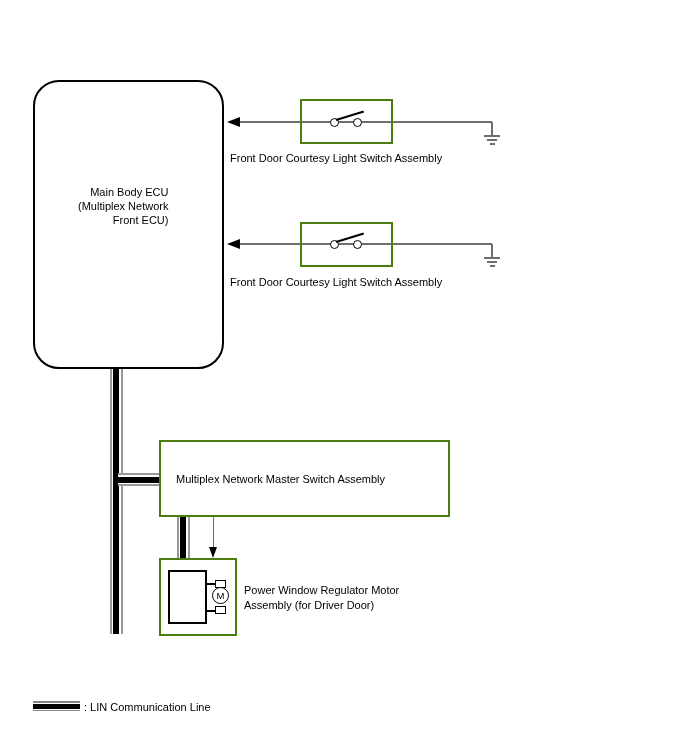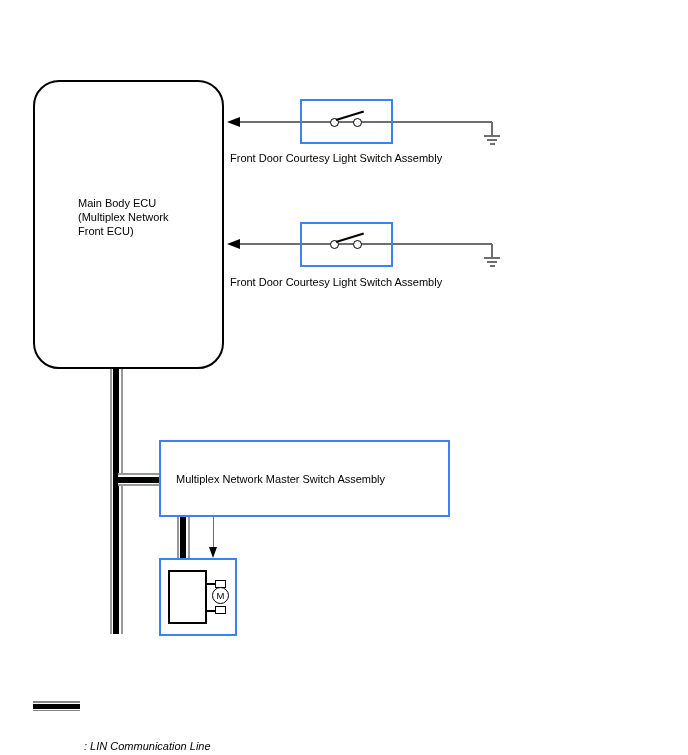--- a/index.html
+++ b/index.html
@@ -2,39 +2,39 @@
 <html><head>
 <meta charset="utf-8">
 <style>
   html,body{margin:0;padding:0;background:#fff;}
   .canvas{
     position:relative;width:688px;height:755px;background:#ffffff;overflow:hidden;
     font-family:"Liberation Sans",sans-serif;color:#000;
   }
   .c{position:absolute;box-sizing:border-box;}
   .txt{font-size:11px;line-height:14px;white-space:nowrap;}
-  .blkbox{border:2px solid #3b82f6;background:transparent;}
+  .blkbox{border:2px solid #4d7c0f;background:transparent;}
   .wire{background:#6e6e6e;height:1.5px;}
   .vwire{background:#6e6e6e;width:1.5px;}
   
   .arrow-left{width:0;height:0;border-top:5px solid transparent;border-bottom:5px solid transparent;border-right:13px solid #000;}
   .arrow-down{width:0;height:0;border-left:4.5px solid transparent;border-right:4.5px solid transparent;border-top:11px solid #000;}
   
   .contact{width:9px;height:9px;border:1.5px solid #000;border-radius:50%;background:#fff;}
   .blade{width:29px;height:2px;background:#000;transform-origin:0 50%;transform:rotate(-17deg);}
   
   .gbar{background:#6e6e6e;height:2px;}
   .gdrop{background:#6e6e6e;width:2px;}
   
   .lin-v{width:13px;background:linear-gradient(to right,#999 0 2px,#fff 2px 3.5px,#000 3.5px 9.5px,#fff 9.5px 11px,#999 11px 13px);}
   .lin-h{height:13px;background:linear-gradient(to bottom,#999 0 2px,#fff 2px 3.5px,#000 3.5px 9.5px,#fff 9.5px 11px,#999 11px 13px);}
   .lin-swatch{width:47px;height:10px;background:linear-gradient(to bottom,#858585 0 2px,#fff 2px 3px,#000 3px 8px,#fff 8px 9px,#858585 9px 10px);}
   
   .ecu-box{left:33px;top:80px;width:191px;height:289px;border:2px solid #000;border-radius:26px;background:#fff;}
-  .ecu-label{left:78px;top:196px;}
+  .ecu-label{left:78px;top:185px;text-align:right;}
 
   .sw1-wire{left:236px;top:121px;width:256px;}
   .sw1-arrow{left:227px;top:117px;}
   .sw1-box{left:300px;top:99px;width:93px;height:45px;}
   .sw1-c1{left:330px;top:118px;}
   .sw1-c2{left:353px;top:118px;}
   .sw1-blade{left:336px;top:119px;}
   .sw1-label{left:230px;top:151px;}
   .gnd1{left:484px;top:122px;width:16px;height:24px;}
 
@@ -63,21 +63,21 @@
   .motor-rect{left:168px;top:570px;width:39px;height:54px;border:2px solid #000;background:#fff;}
   .mconn-top{left:205px;top:583px;width:12px;height:1.5px;background:#000;}
   .mconn-bot{left:205px;top:610px;width:12px;height:1.5px;background:#000;}
   .mbrush-top{left:215px;top:580px;width:11px;height:8px;border:1.5px solid #000;background:#fff;}
   .mbrush-bot{left:215px;top:606px;width:11px;height:8px;border:1.5px solid #000;background:#fff;}
   .motor-circle{left:212px;top:587px;width:17px;height:17px;border:1.5px solid #000;border-radius:50%;background:#fff;
     display:flex;align-items:center;justify-content:center;font-size:9.5px;line-height:1;}
   .motor-label{left:244px;top:583px;line-height:15px;}
 
   .legend-swatch{left:33px;top:701px;}
-  .legend-label{left:84px;top:739px;font-style:italic;}
+  .legend-label{left:84px;top:700px;}
 </style>
 </head>
 <body>
 
 <div class="canvas">
 
   <div class="c lin-v lin-main"></div>
   <div class="c lin-h lin-branch"></div>
   <div class="c lin-v lin-drop"></div>
 
@@ -129,17 +129,21 @@
 
   <div class="c blkbox motor-box"></div>
   <div class="c motor-rect"></div>
   <div class="c mconn-top"></div>
   <div class="c mconn-bot"></div>
   <div class="c mbrush-top"></div>
   <div class="c mbrush-bot"></div>
   <div class="c motor-circle">
     <span>M</span>
   </div>
+  <div class="c txt motor-label">
+    <div>Power Window Regulator Motor</div>
+    <div>Assembly (for Driver Door)</div>
+  </div>
 
   <div class="c lin-swatch legend-swatch"></div>
   <div class="c txt legend-label">: LIN Communication Line</div>
 
 </div>
 
 </body></html>

